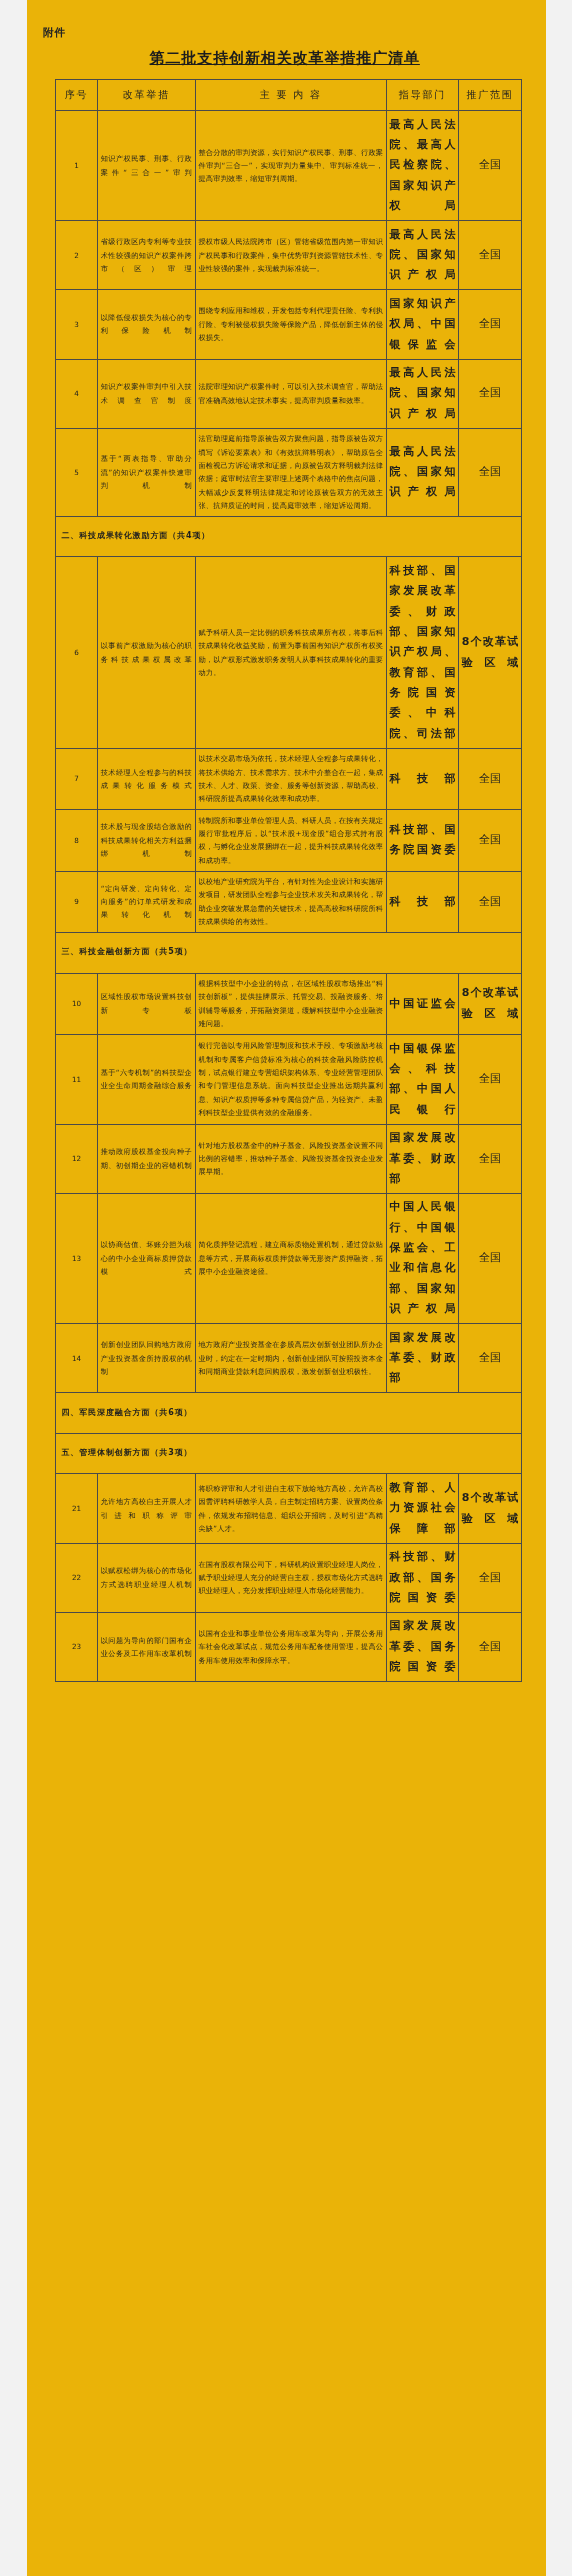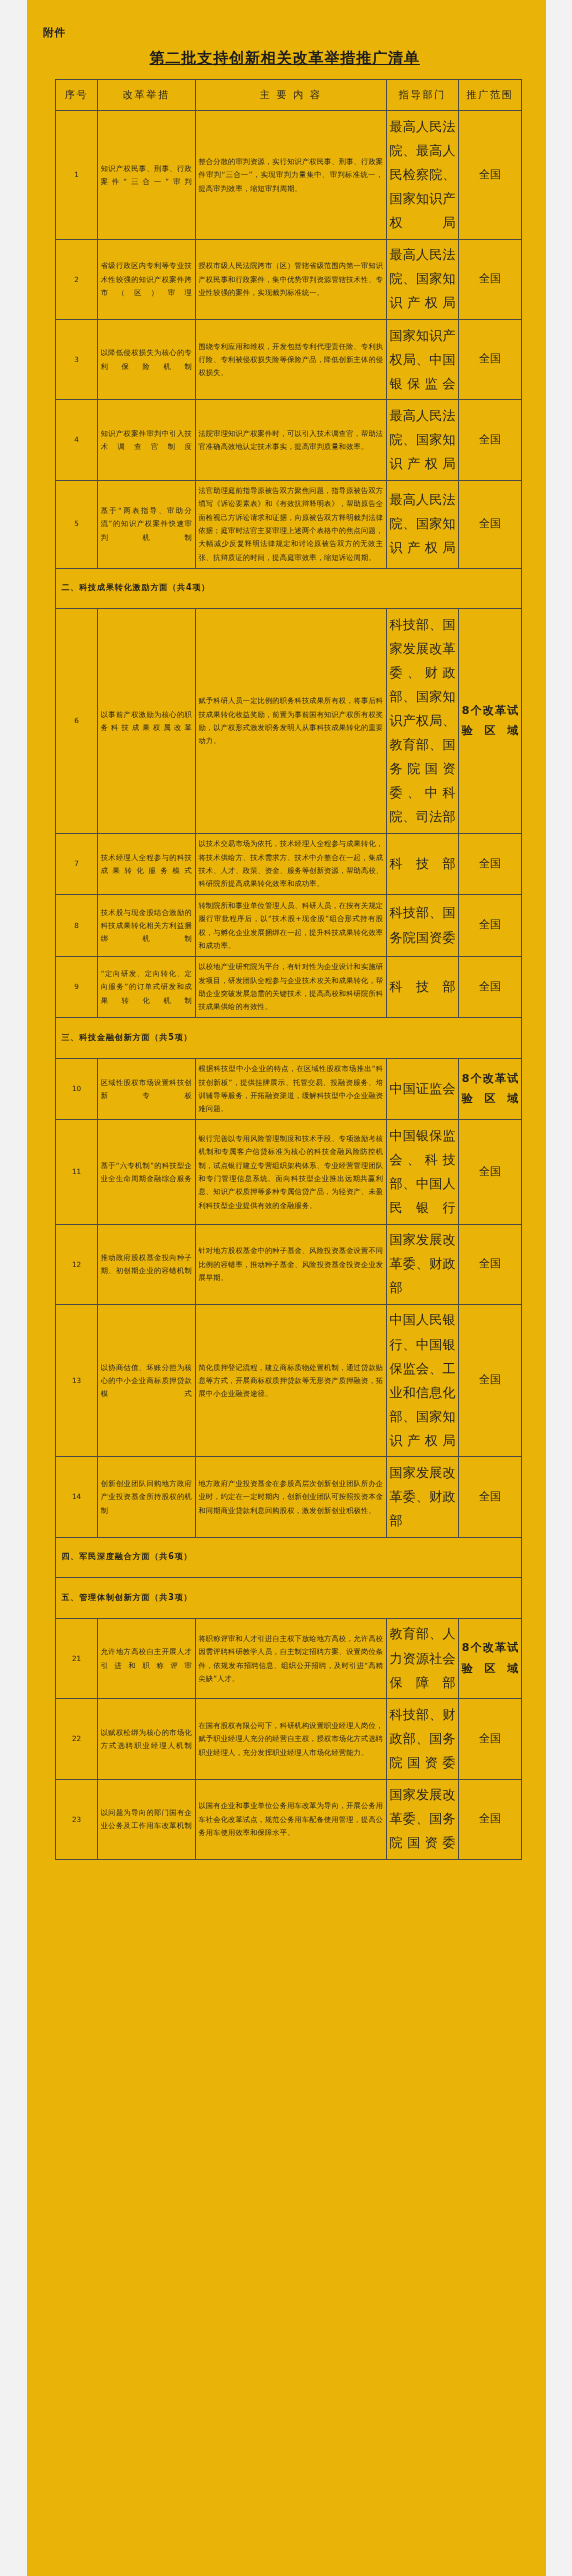--- a/index.html
+++ b/index.html
@@ -76,21 +76,21 @@
   }
   col.c-seq  { width: 9%; }
   col.c-mea  { width: 21%; }
   col.c-con  { width: 41%; }
   col.c-dep  { width: 15.5%; }
   col.c-sco  { width: 13.5%; }
 
   td.seq { text-align: center; font-size: 7.2px; }
   td.measure { text-align: justify; text-align-last: justify; font-size: 7.2px; letter-spacing:0.3px; }
   td.content { text-align: justify; text-align-last: left; font-size: 7.2px; letter-spacing:0.2px; }
-  td.dept { text-align: justify; text-align-last: justify; font-size: 13px; }
+  td.dept { text-align: justify; text-align-last: justify; font-size: 11px; font-weight: bold; }
   td.scope { text-align: center; font-size: 11px; margin-top: 21px; }
   td.scope.multi { text-align: justify; text-align-last: justify; font-weight: bold; }
 
   tr.section td {
     font-weight: bold;
     font-size: 8px;
     letter-spacing: 0.9px;
     padding: 6.3px 3.6px 6.3px 5.4px;
     text-align: left;
     height: 27px;

